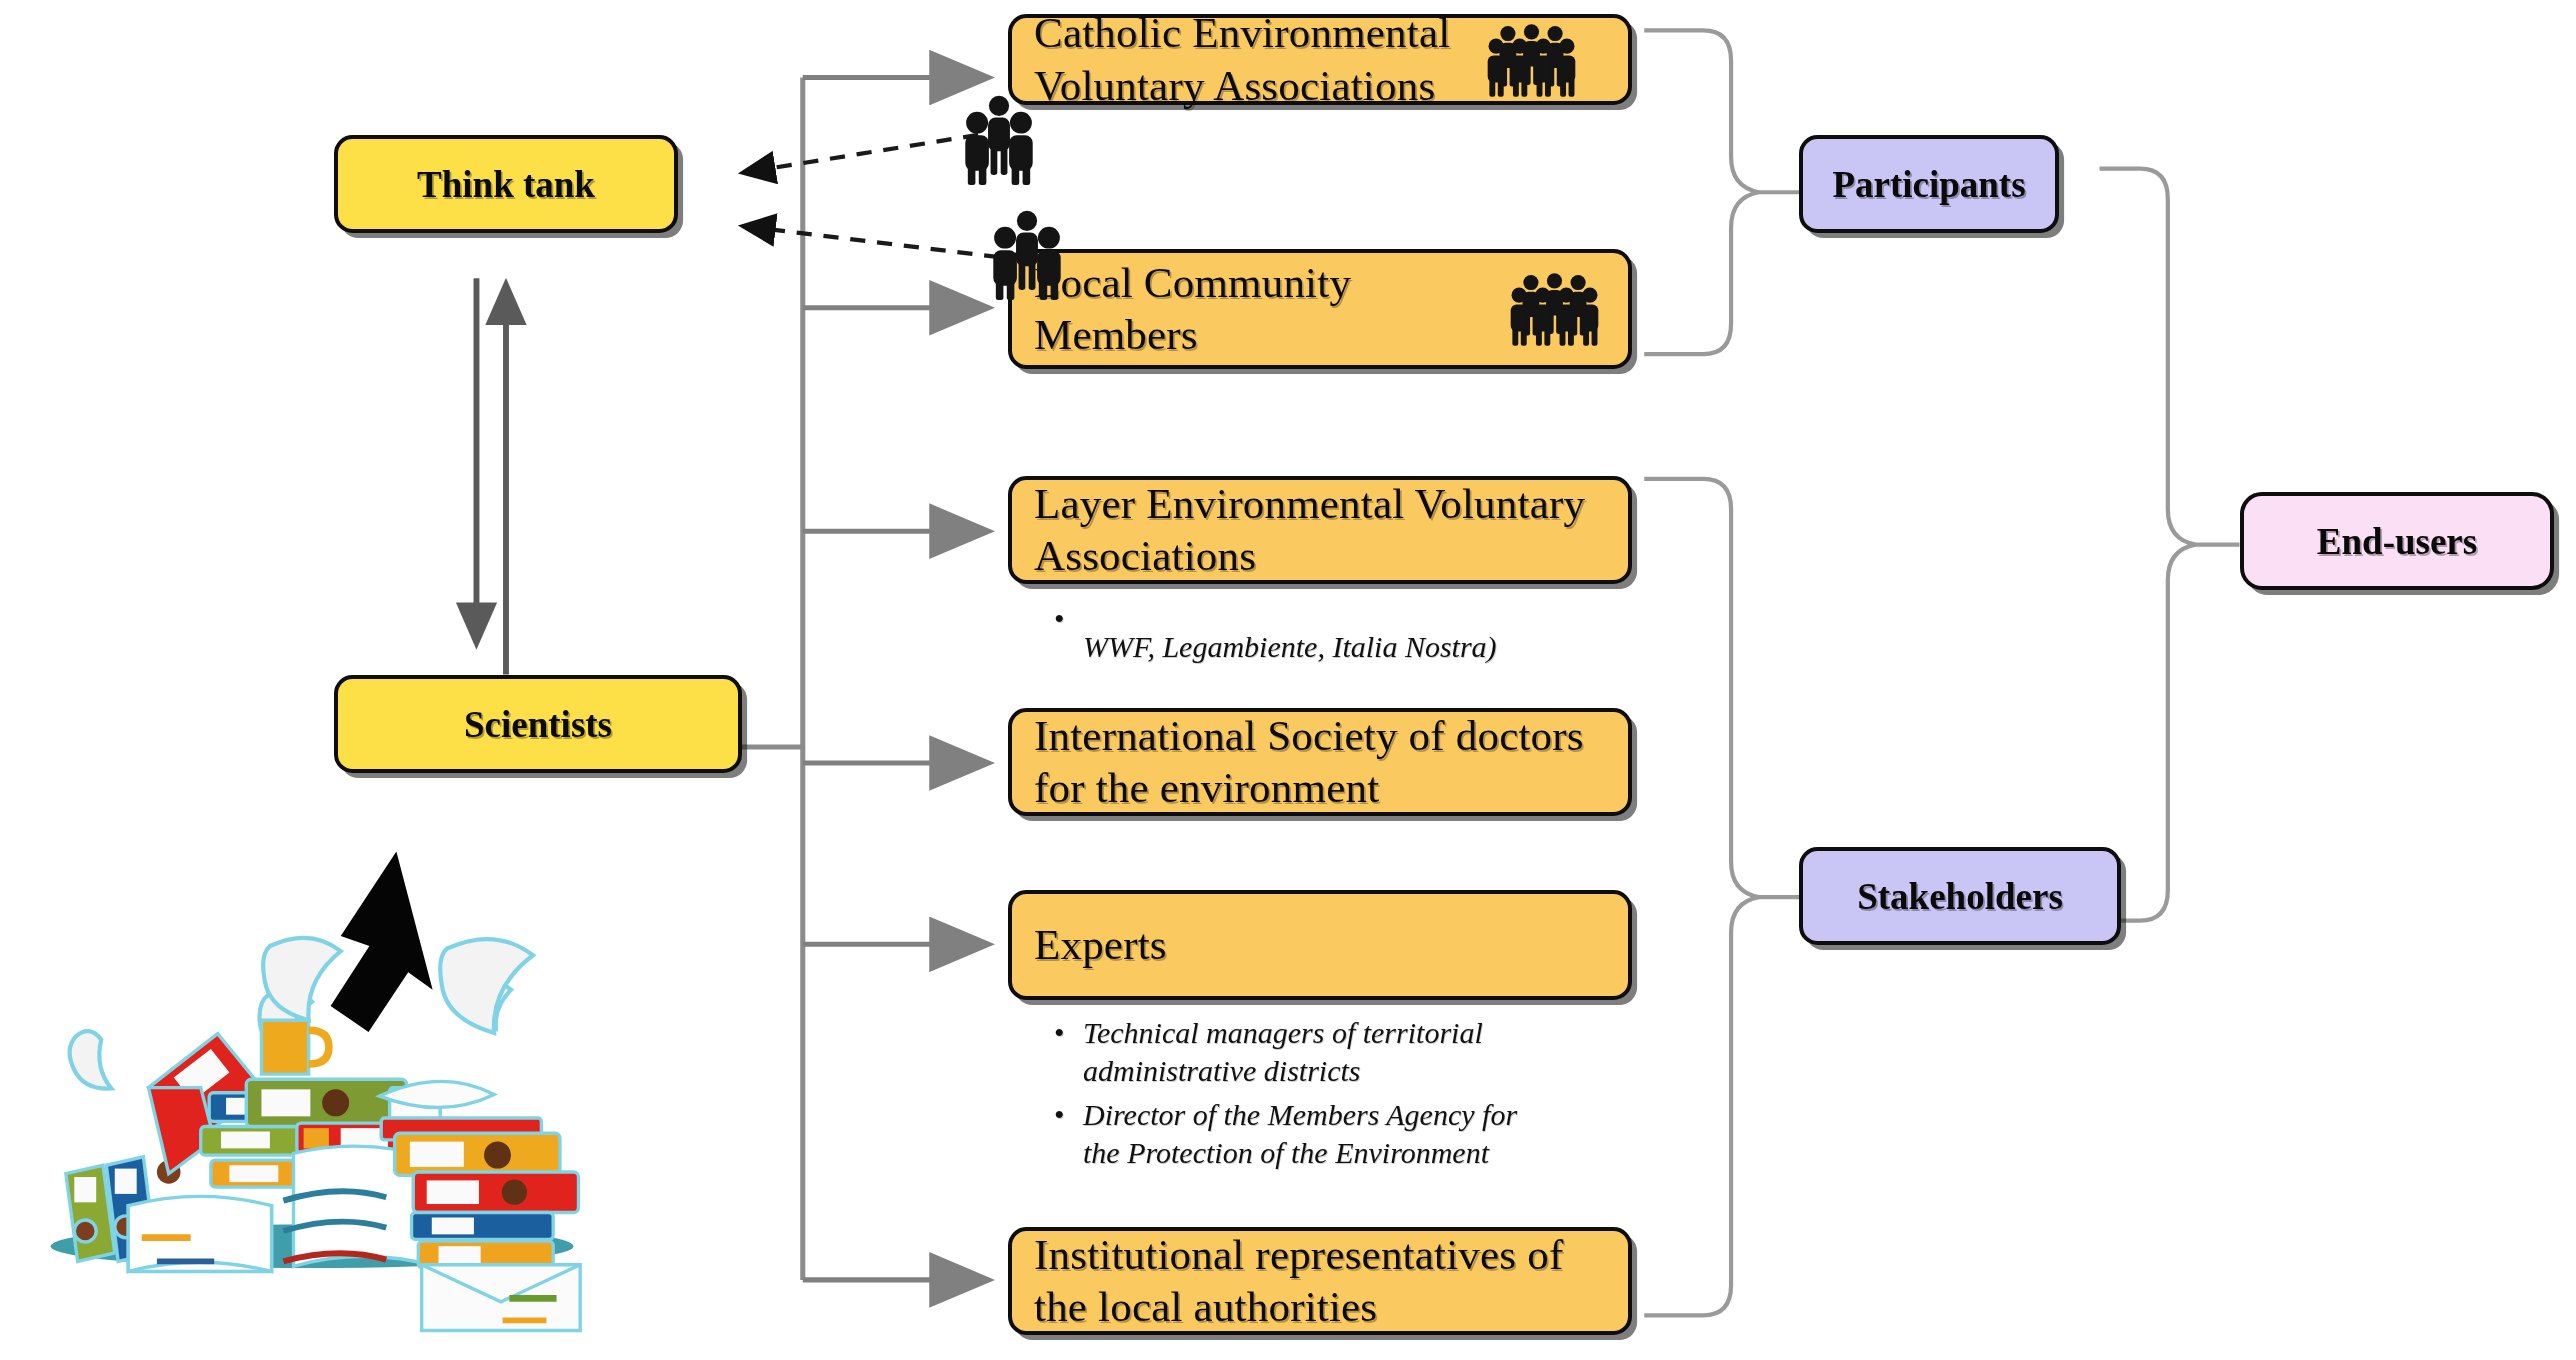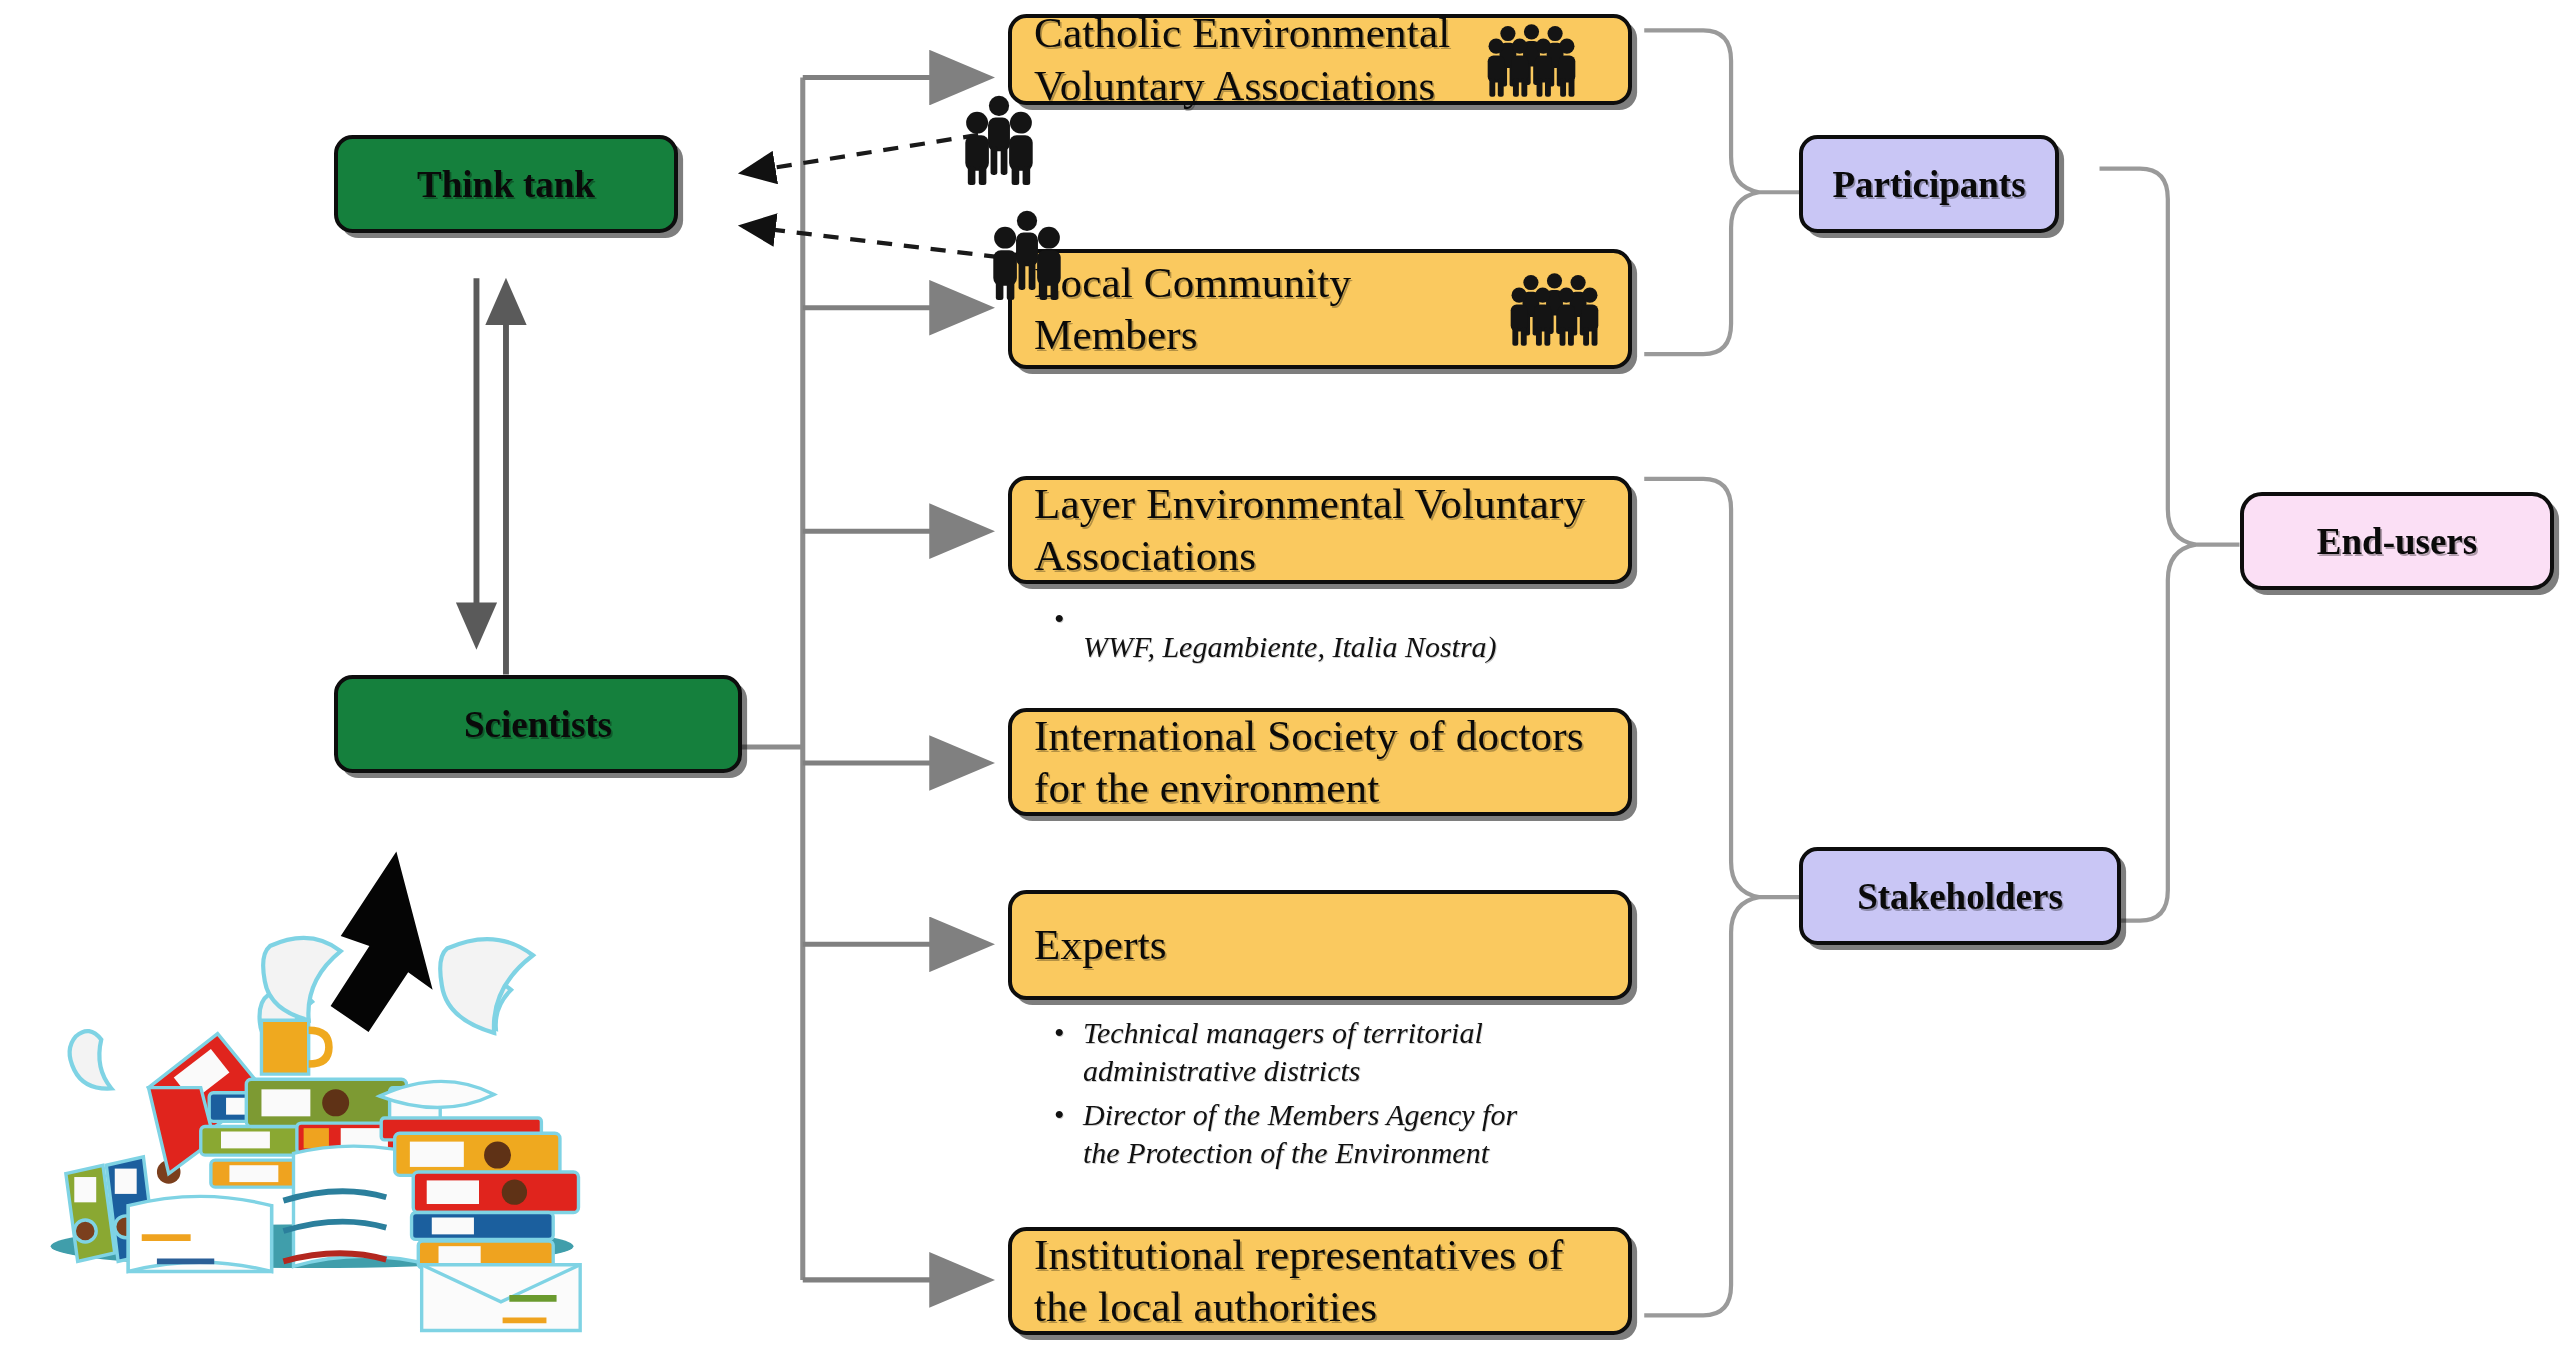--- a/index.html
+++ b/index.html
@@ -5,21 +5,21 @@
   html,body{margin:0;padding:0;background:#ffffff;}
   body{width:2576px;height:1360px;position:relative;overflow:hidden;
        font-family:"Liberation Serif","DejaVu Serif",serif;}
   #stage{position:absolute;left:0;top:0;width:2576px;height:1360px;}
   svg.layer{position:absolute;left:0;top:0;width:2576px;height:1360px;overflow:visible;}
   .node{position:absolute;box-sizing:border-box;border:4.2px solid #0d0d0d;
         border-radius:18.6px;display:flex;align-items:center;
         box-shadow:5.9px 5.9px 0 -0.8px rgba(20,20,20,.55);}
   .node .txt{display:block;width:100%;}
   .box-orange{background:#fac95f;}
-  .box-green{background:#15803d;justify-content:flex-end;}
+  .box-green{background:#fde047;justify-content:flex-end;}
   .box-purple{background:#c9c6f5;}
   .box-pink{background:#fbdff5;border-radius:22px;}
   .lbl-left{padding-left:22px;font-size:43px;line-height:1.22;color:#0a0a0a;
             text-shadow:1.7px 1.7px 0 rgba(0,0,0,.28);letter-spacing:0.2px;}
   .lbl-center{text-align:center;font-weight:bold;font-size:37px;color:#0a0a0a;
               text-shadow:1.7px 1.7px 0 rgba(0,0,0,.3);}
   .bullets{position:absolute;font-size:30px;font-style:italic;color:#111;
            line-height:1.26;text-shadow:0.8px 0.8px 0 rgba(0,0,0,.2);}
   .bullets div{display:flex;}
   .bullets .dot{width:29px;flex:none;font-style:normal;}

